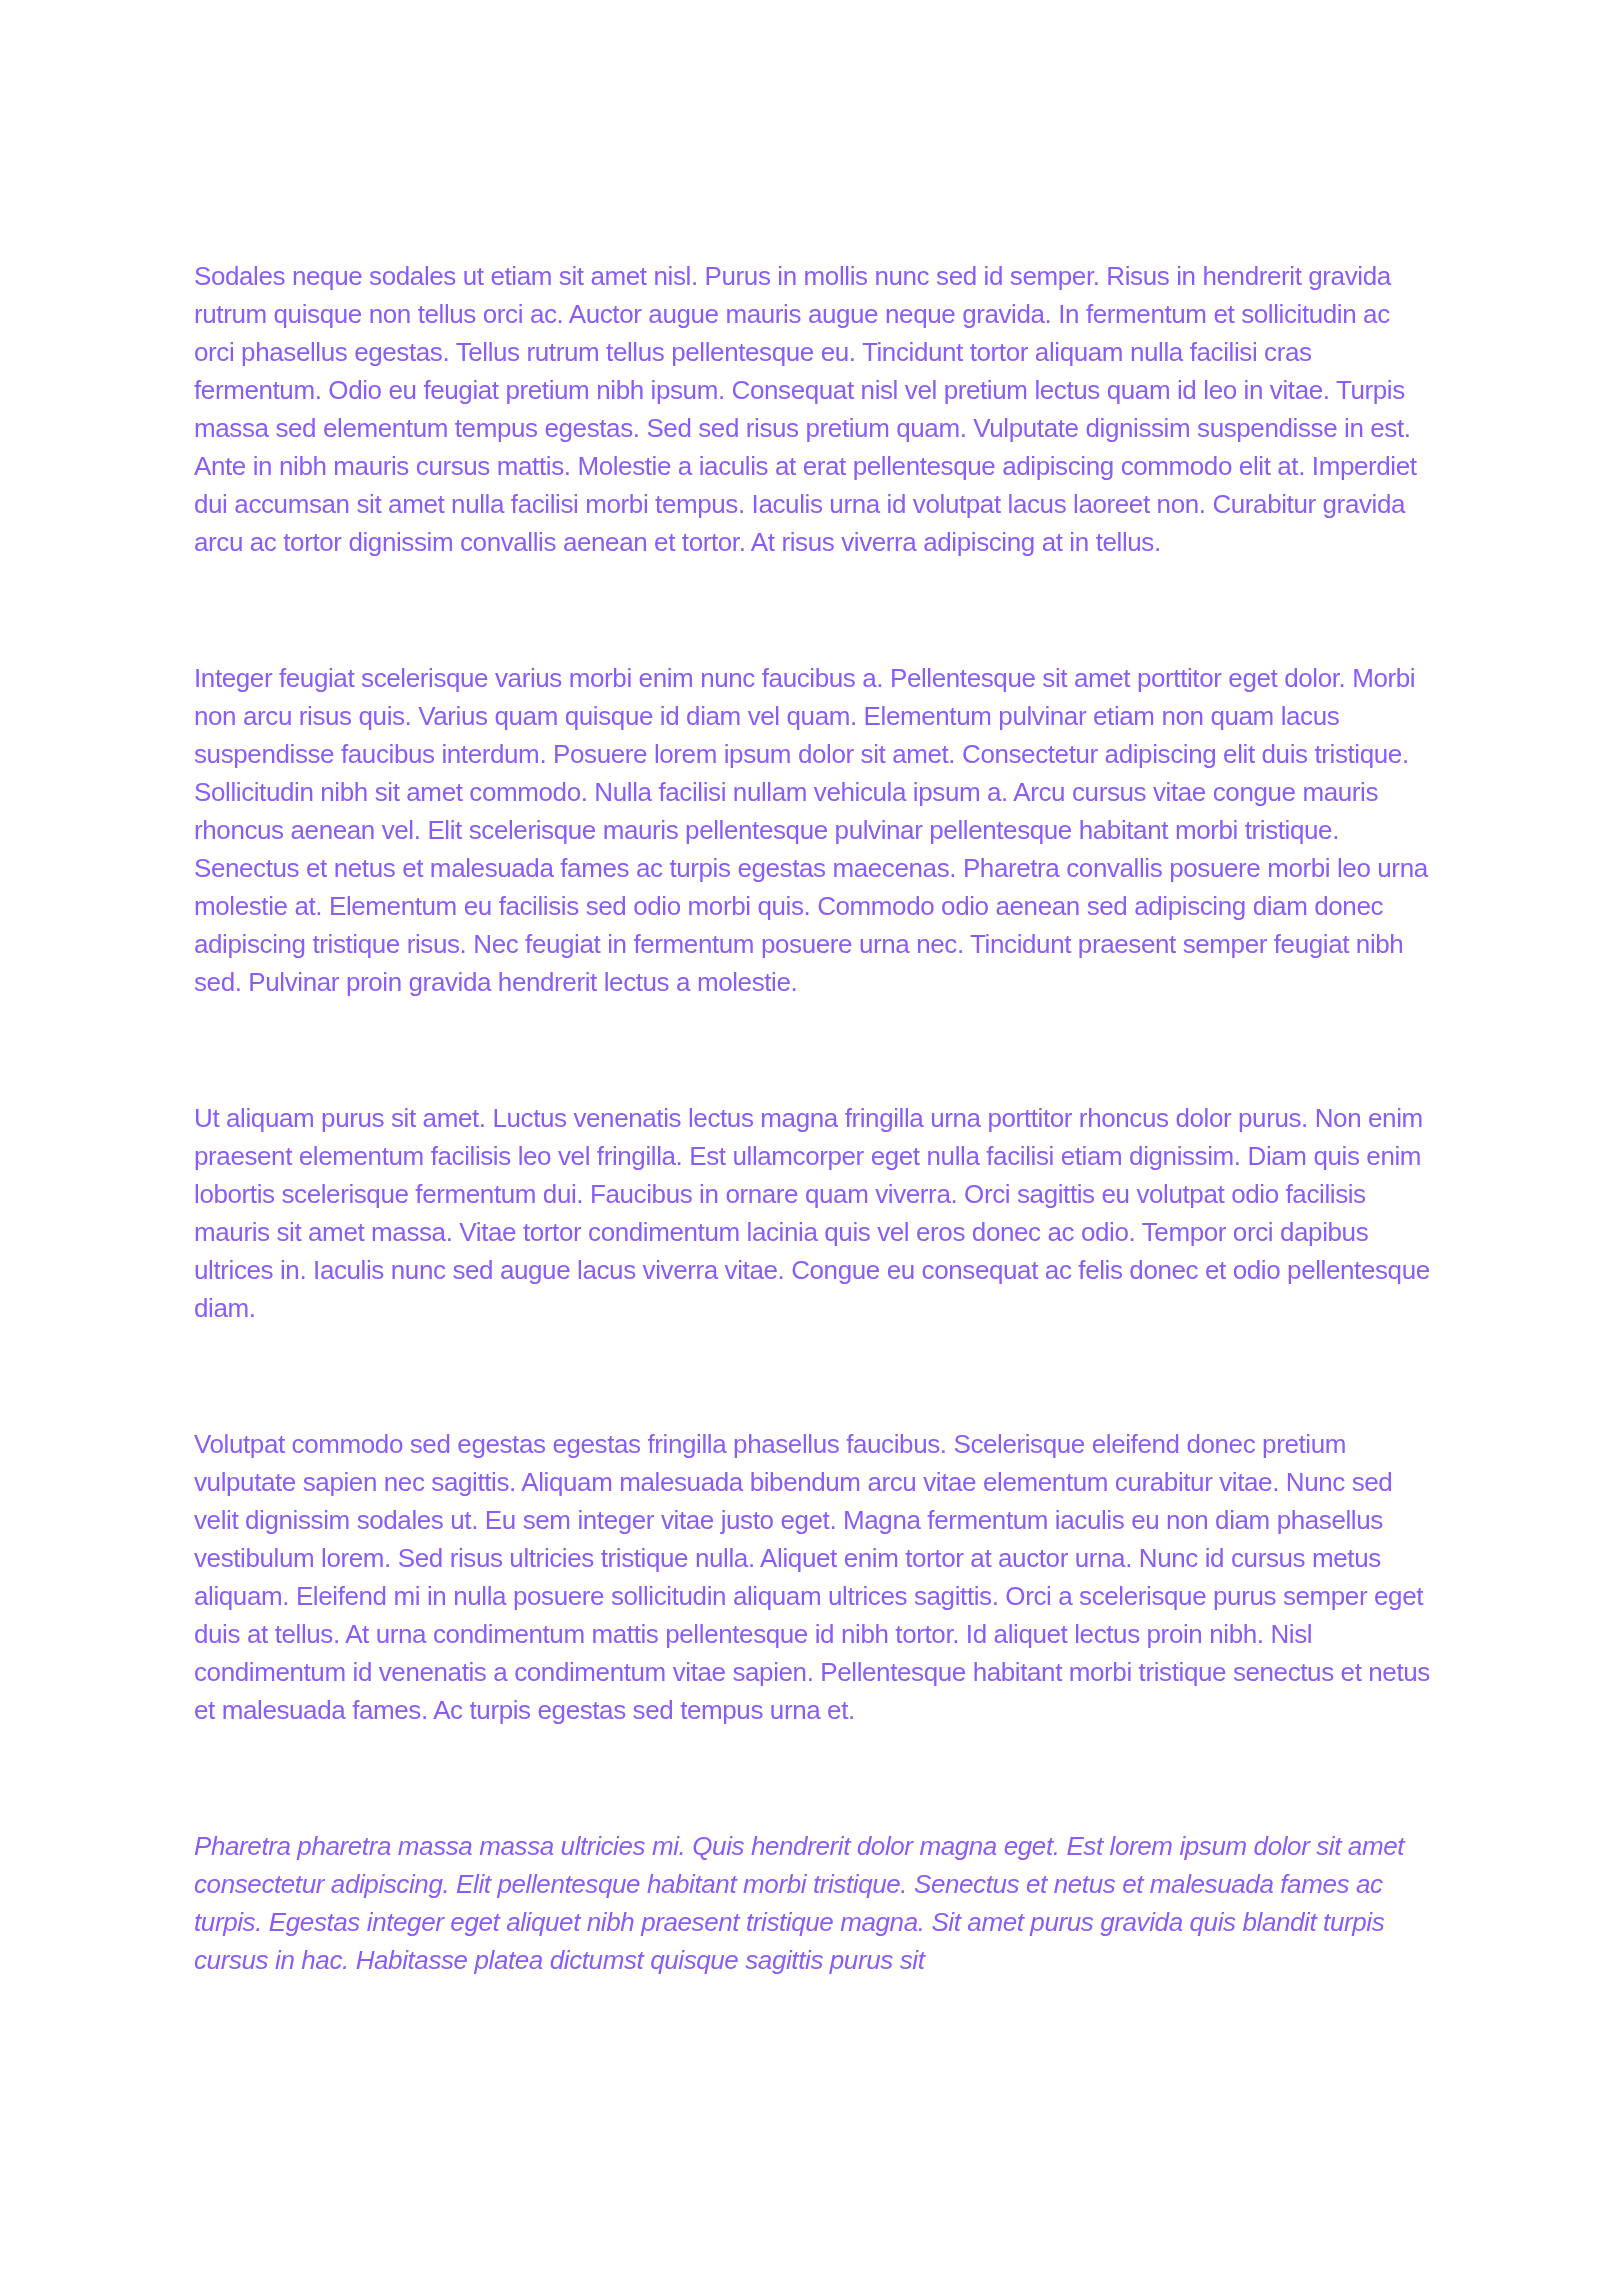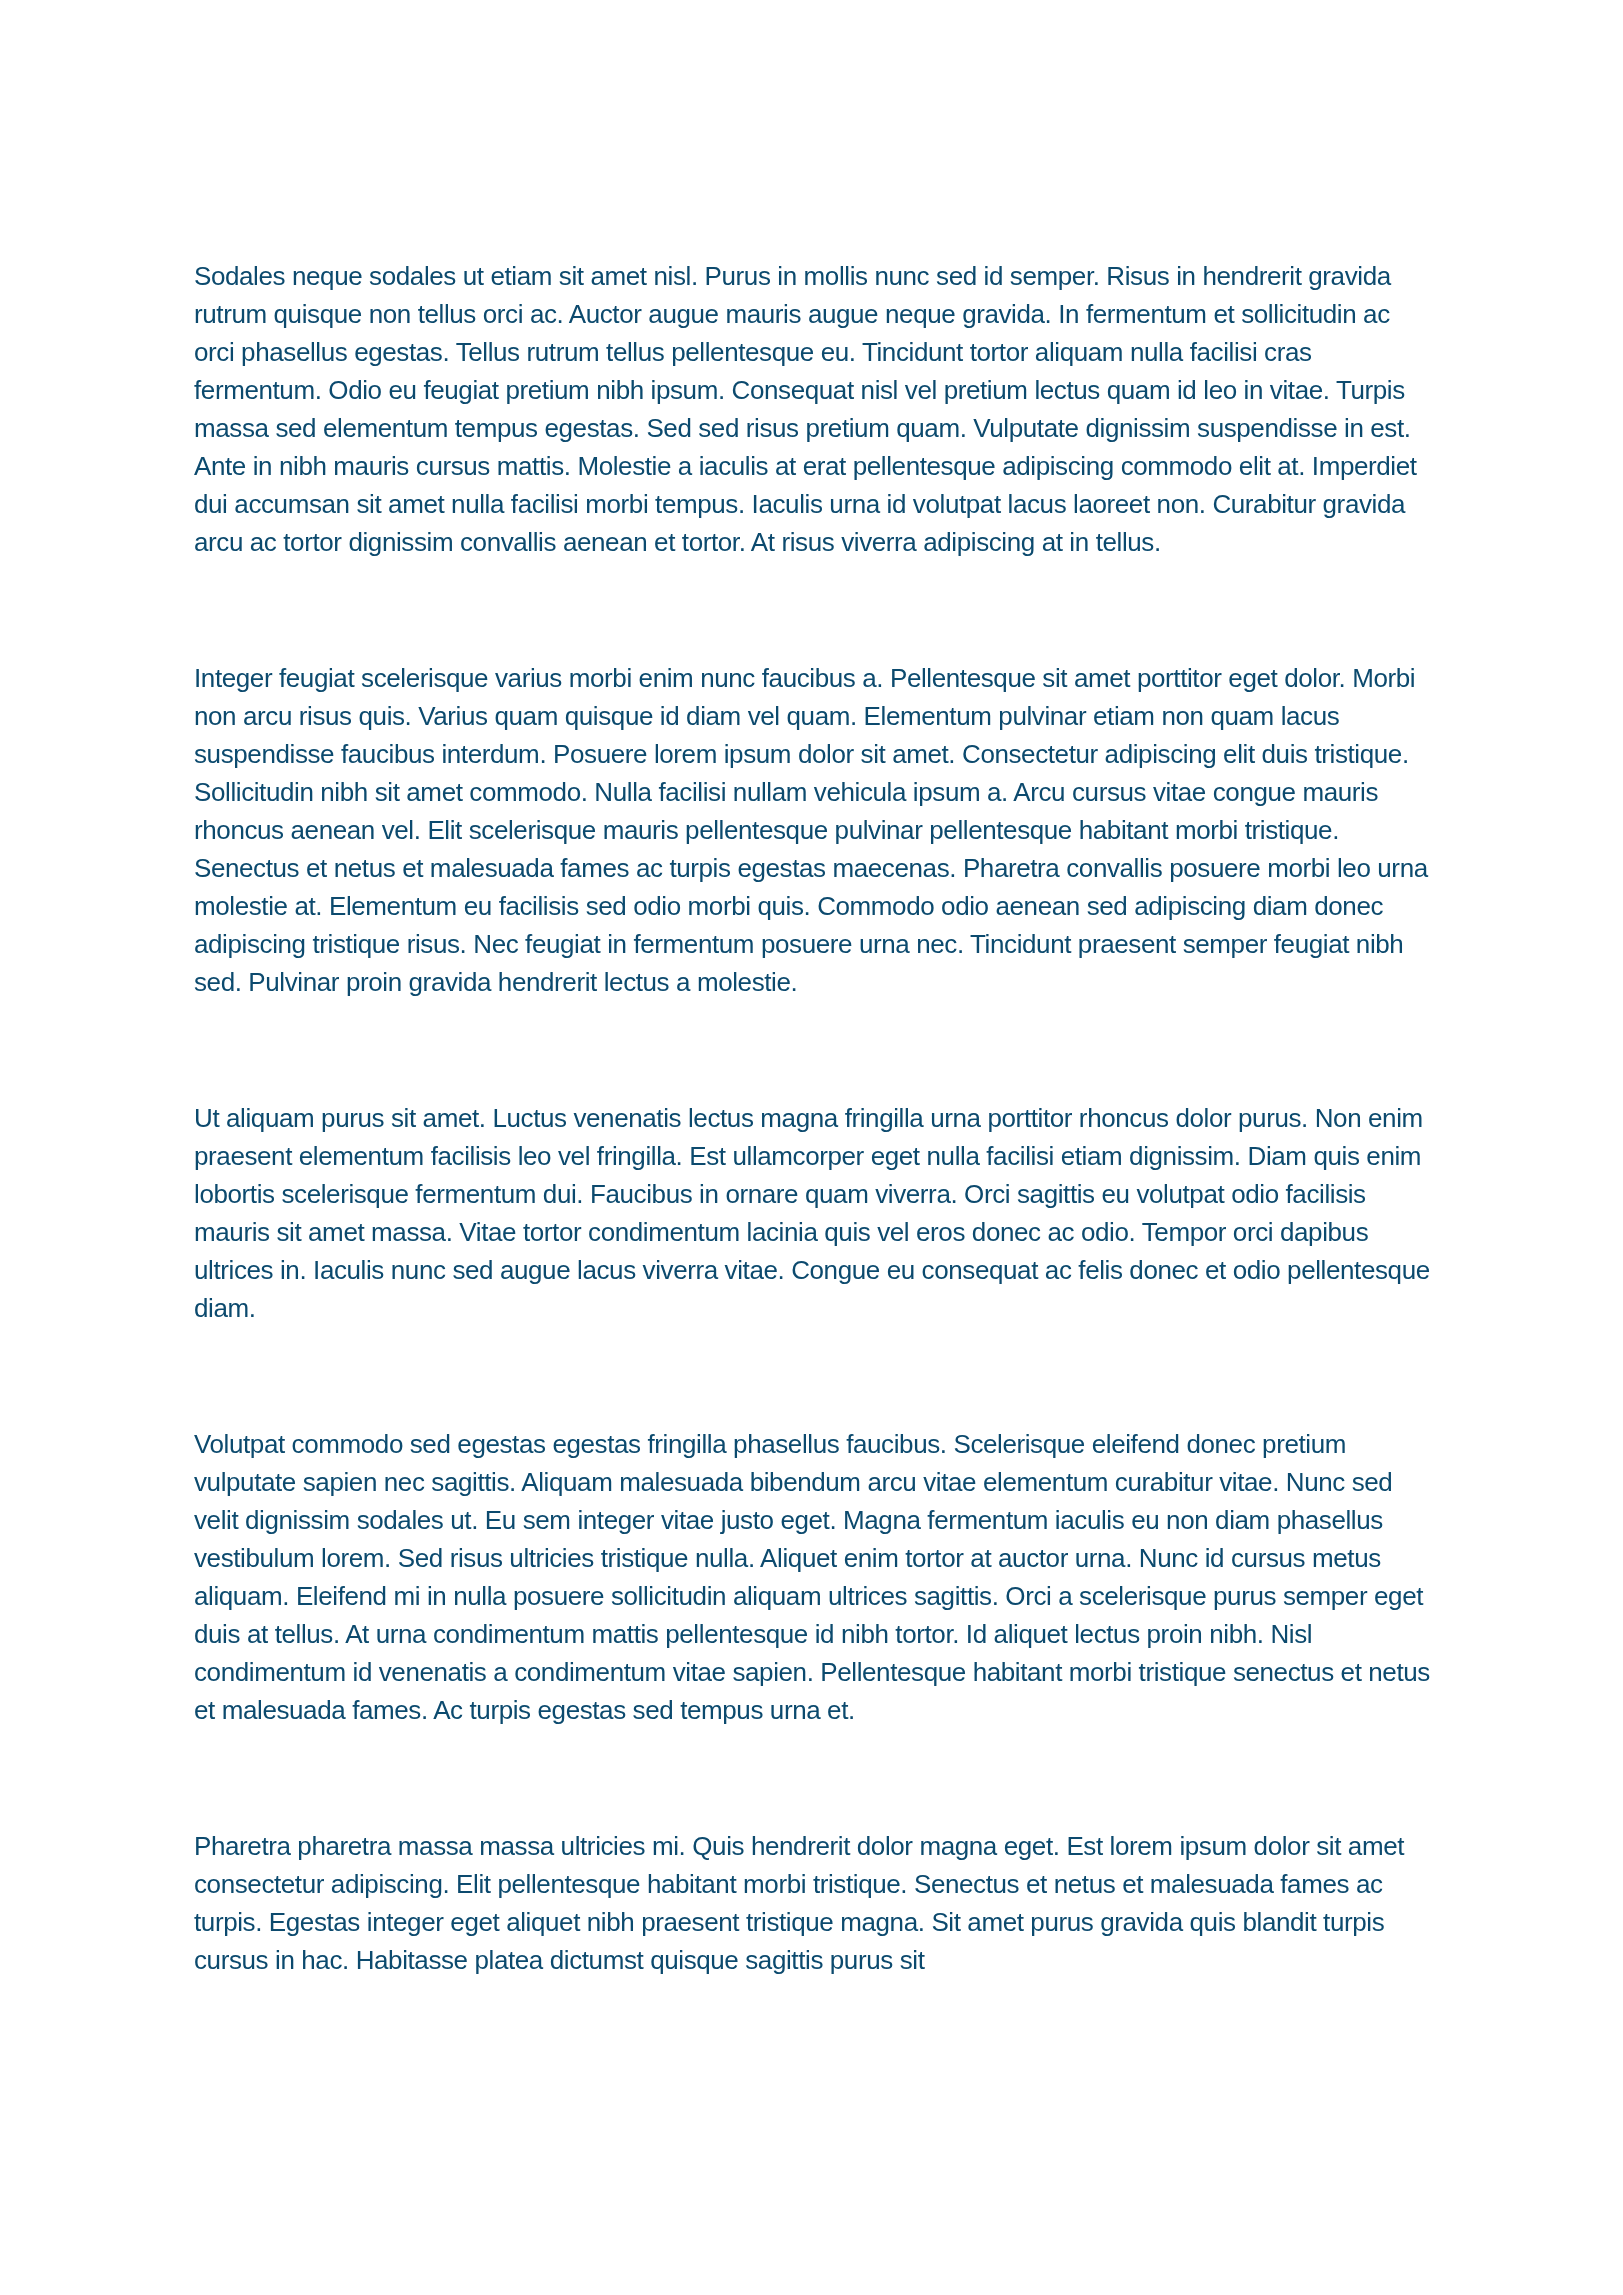--- a/index.html
+++ b/index.html
@@ -17,29 +17,30 @@
   }
   .text-column {
     position: absolute;
     left: 194px;
     top: 257px;
     width: 1237px;
     font-family: "Liberation Sans", sans-serif;
     font-size: 26px;
     line-height: 38px;
     letter-spacing: -0.4px;
-    color: #0c4a6e;
+    color: #8b5cf6;
     text-align: left;
   }
   .text-column p {
     margin: 0 0 98px 0;
     padding: 0;
   }
   .text-column p:last-child {
     margin-bottom: 11px;
+    font-style: italic;
   }
 </style>
 </head>
 <body>
 
 <div class="page">
   <div class="text-column">
     <p>Sodales neque sodales ut etiam sit amet nisl. Purus in mollis nunc sed id semper. Risus in hendrerit gravida rutrum quisque non tellus orci ac. Auctor augue mauris augue neque gravida. In fermentum et sollicitudin ac orci phasellus egestas. Tellus rutrum tellus pellentesque eu. Tincidunt tortor aliquam nulla facilisi cras fermentum. Odio eu feugiat pretium nibh ipsum. Consequat nisl vel pretium lectus quam id leo in vitae. Turpis massa sed elementum tempus egestas. Sed sed risus pretium quam. Vulputate dignissim suspendisse in est. Ante in nibh mauris cursus mattis. Molestie a iaculis at erat pellentesque adipiscing commodo elit at. Imperdiet dui accumsan sit amet nulla facilisi morbi tempus. Iaculis urna id volutpat lacus laoreet non. Curabitur gravida arcu ac tortor dignissim convallis aenean et tortor. At risus viverra adipiscing at in tellus.</p>
     <p>Integer feugiat scelerisque varius morbi enim nunc faucibus a. Pellentesque sit amet porttitor eget dolor. Morbi non arcu risus quis. Varius quam quisque id diam vel quam. Elementum pulvinar etiam non quam lacus suspendisse faucibus interdum. Posuere lorem ipsum dolor sit amet. Consectetur adipiscing elit duis tristique. Sollicitudin nibh sit amet commodo. Nulla facilisi nullam vehicula ipsum a. Arcu cursus vitae congue mauris rhoncus aenean vel. Elit scelerisque mauris pellentesque pulvinar pellentesque habitant morbi tristique. Senectus et netus et malesuada fames ac turpis egestas maecenas. Pharetra convallis posuere morbi leo urna molestie at. Elementum eu facilisis sed odio morbi quis. Commodo odio aenean sed adipiscing diam donec adipiscing tristique risus. Nec feugiat in fermentum posuere urna nec. Tincidunt praesent semper feugiat nibh sed. Pulvinar proin gravida hendrerit lectus a molestie.</p>
     <p>Ut aliquam purus sit amet. Luctus venenatis lectus magna fringilla urna porttitor rhoncus dolor purus. Non enim praesent elementum facilisis leo vel fringilla. Est ullamcorper eget nulla facilisi etiam dignissim. Diam quis enim lobortis scelerisque fermentum dui. Faucibus in ornare quam viverra. Orci sagittis eu volutpat odio facilisis mauris sit amet massa. Vitae tortor condimentum lacinia quis vel eros donec ac odio. Tempor orci dapibus ultrices in. Iaculis nunc sed augue lacus viverra vitae. Congue eu consequat ac felis donec et odio pellentesque diam.</p>

